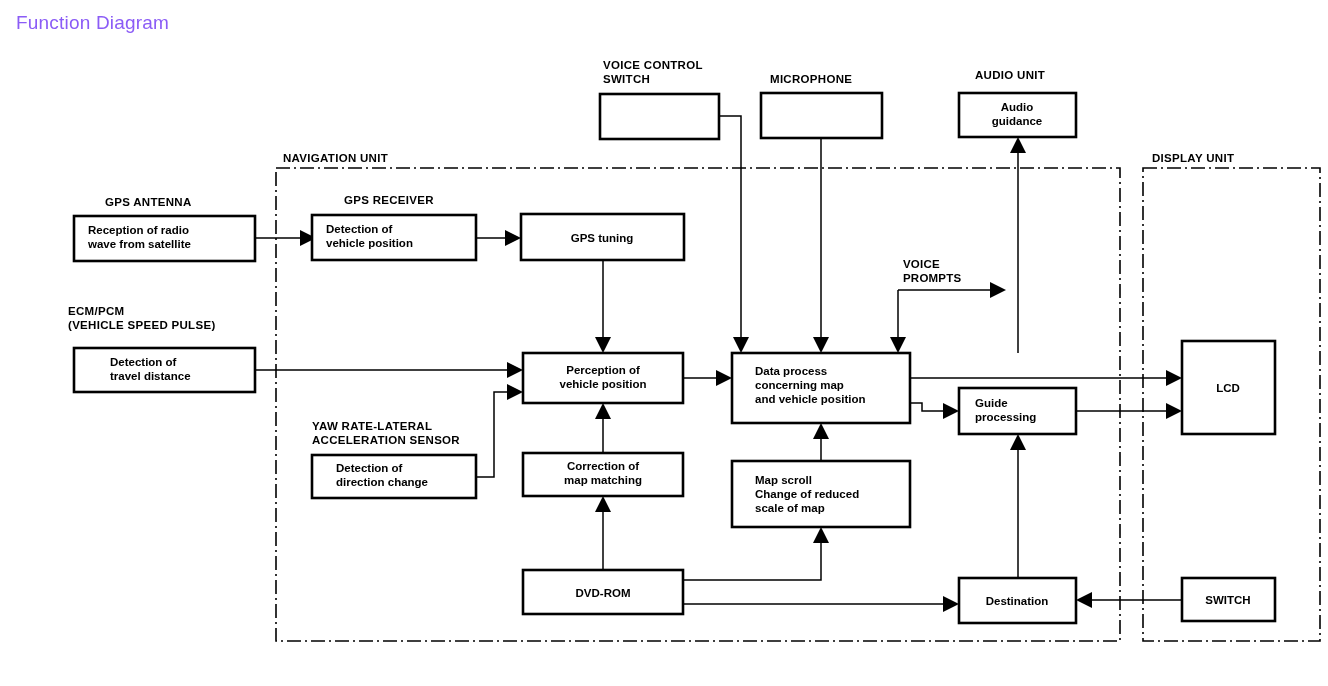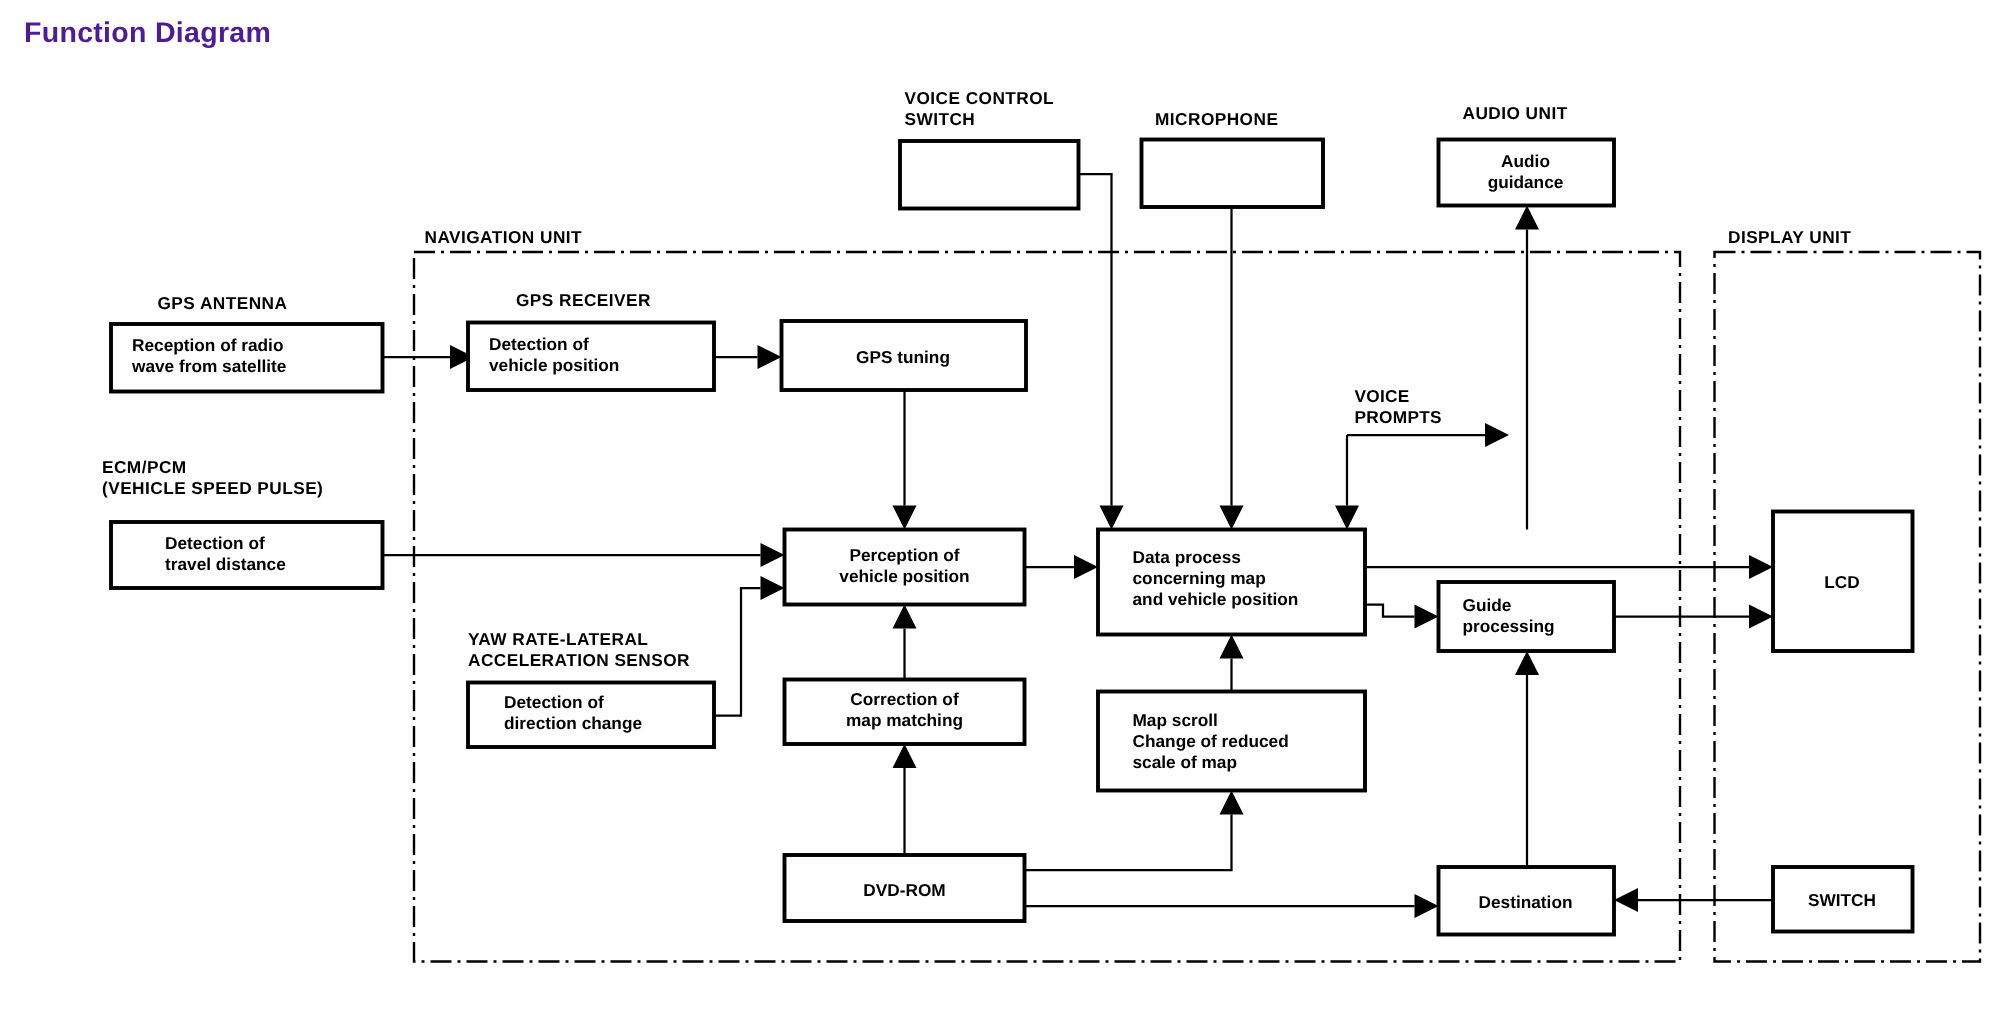--- a/index.html
+++ b/index.html
@@ -18,23 +18,23 @@
   #page-root {
     position: relative;
     width: 1328px;
     height: 686px;
   }
   .page-title {
     position: absolute;
     left: 16px;
     top: 12px;
     font-size: 19px;
-    font-weight: bold;
+    font-weight: normal;
     letter-spacing: 0.2px;
-    color: #4c1d95;
+    color: #8b5cf6;
   }
   svg#diagram {
     position: absolute;
     left: 0;
     top: 0;
     width: 1328px;
     height: 686px;
   }
   .blk {
     fill: #ffffff;

